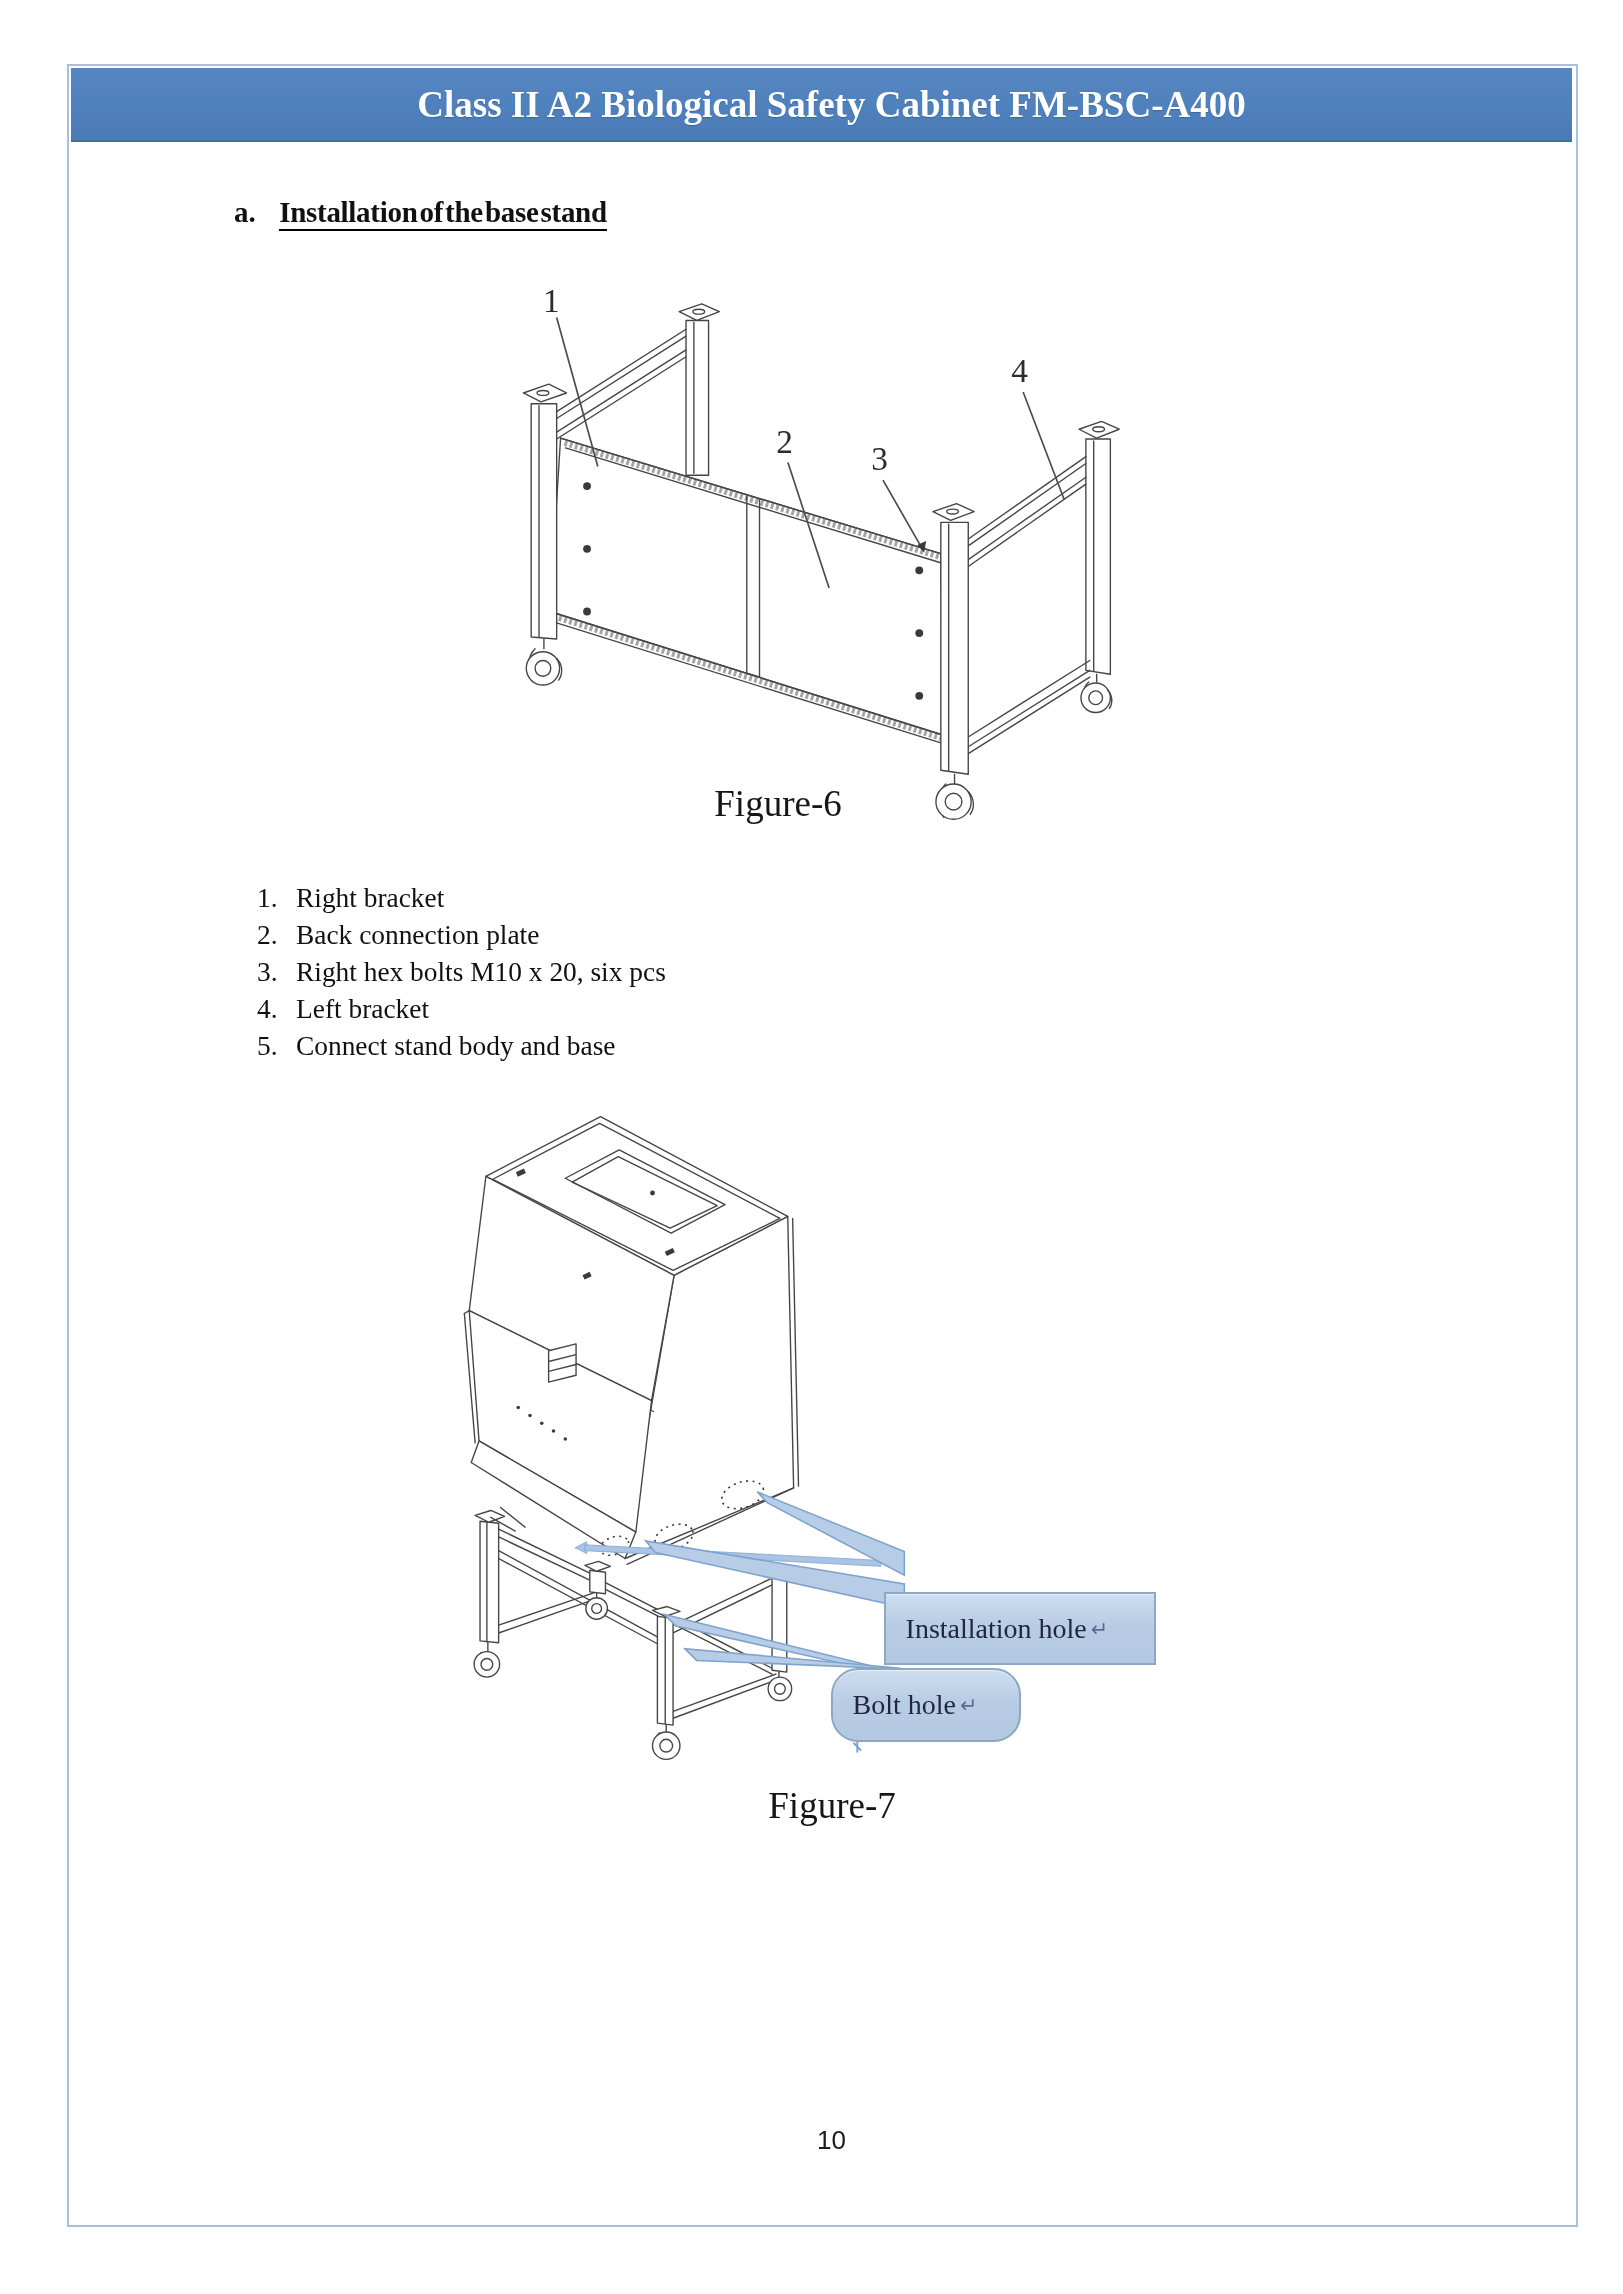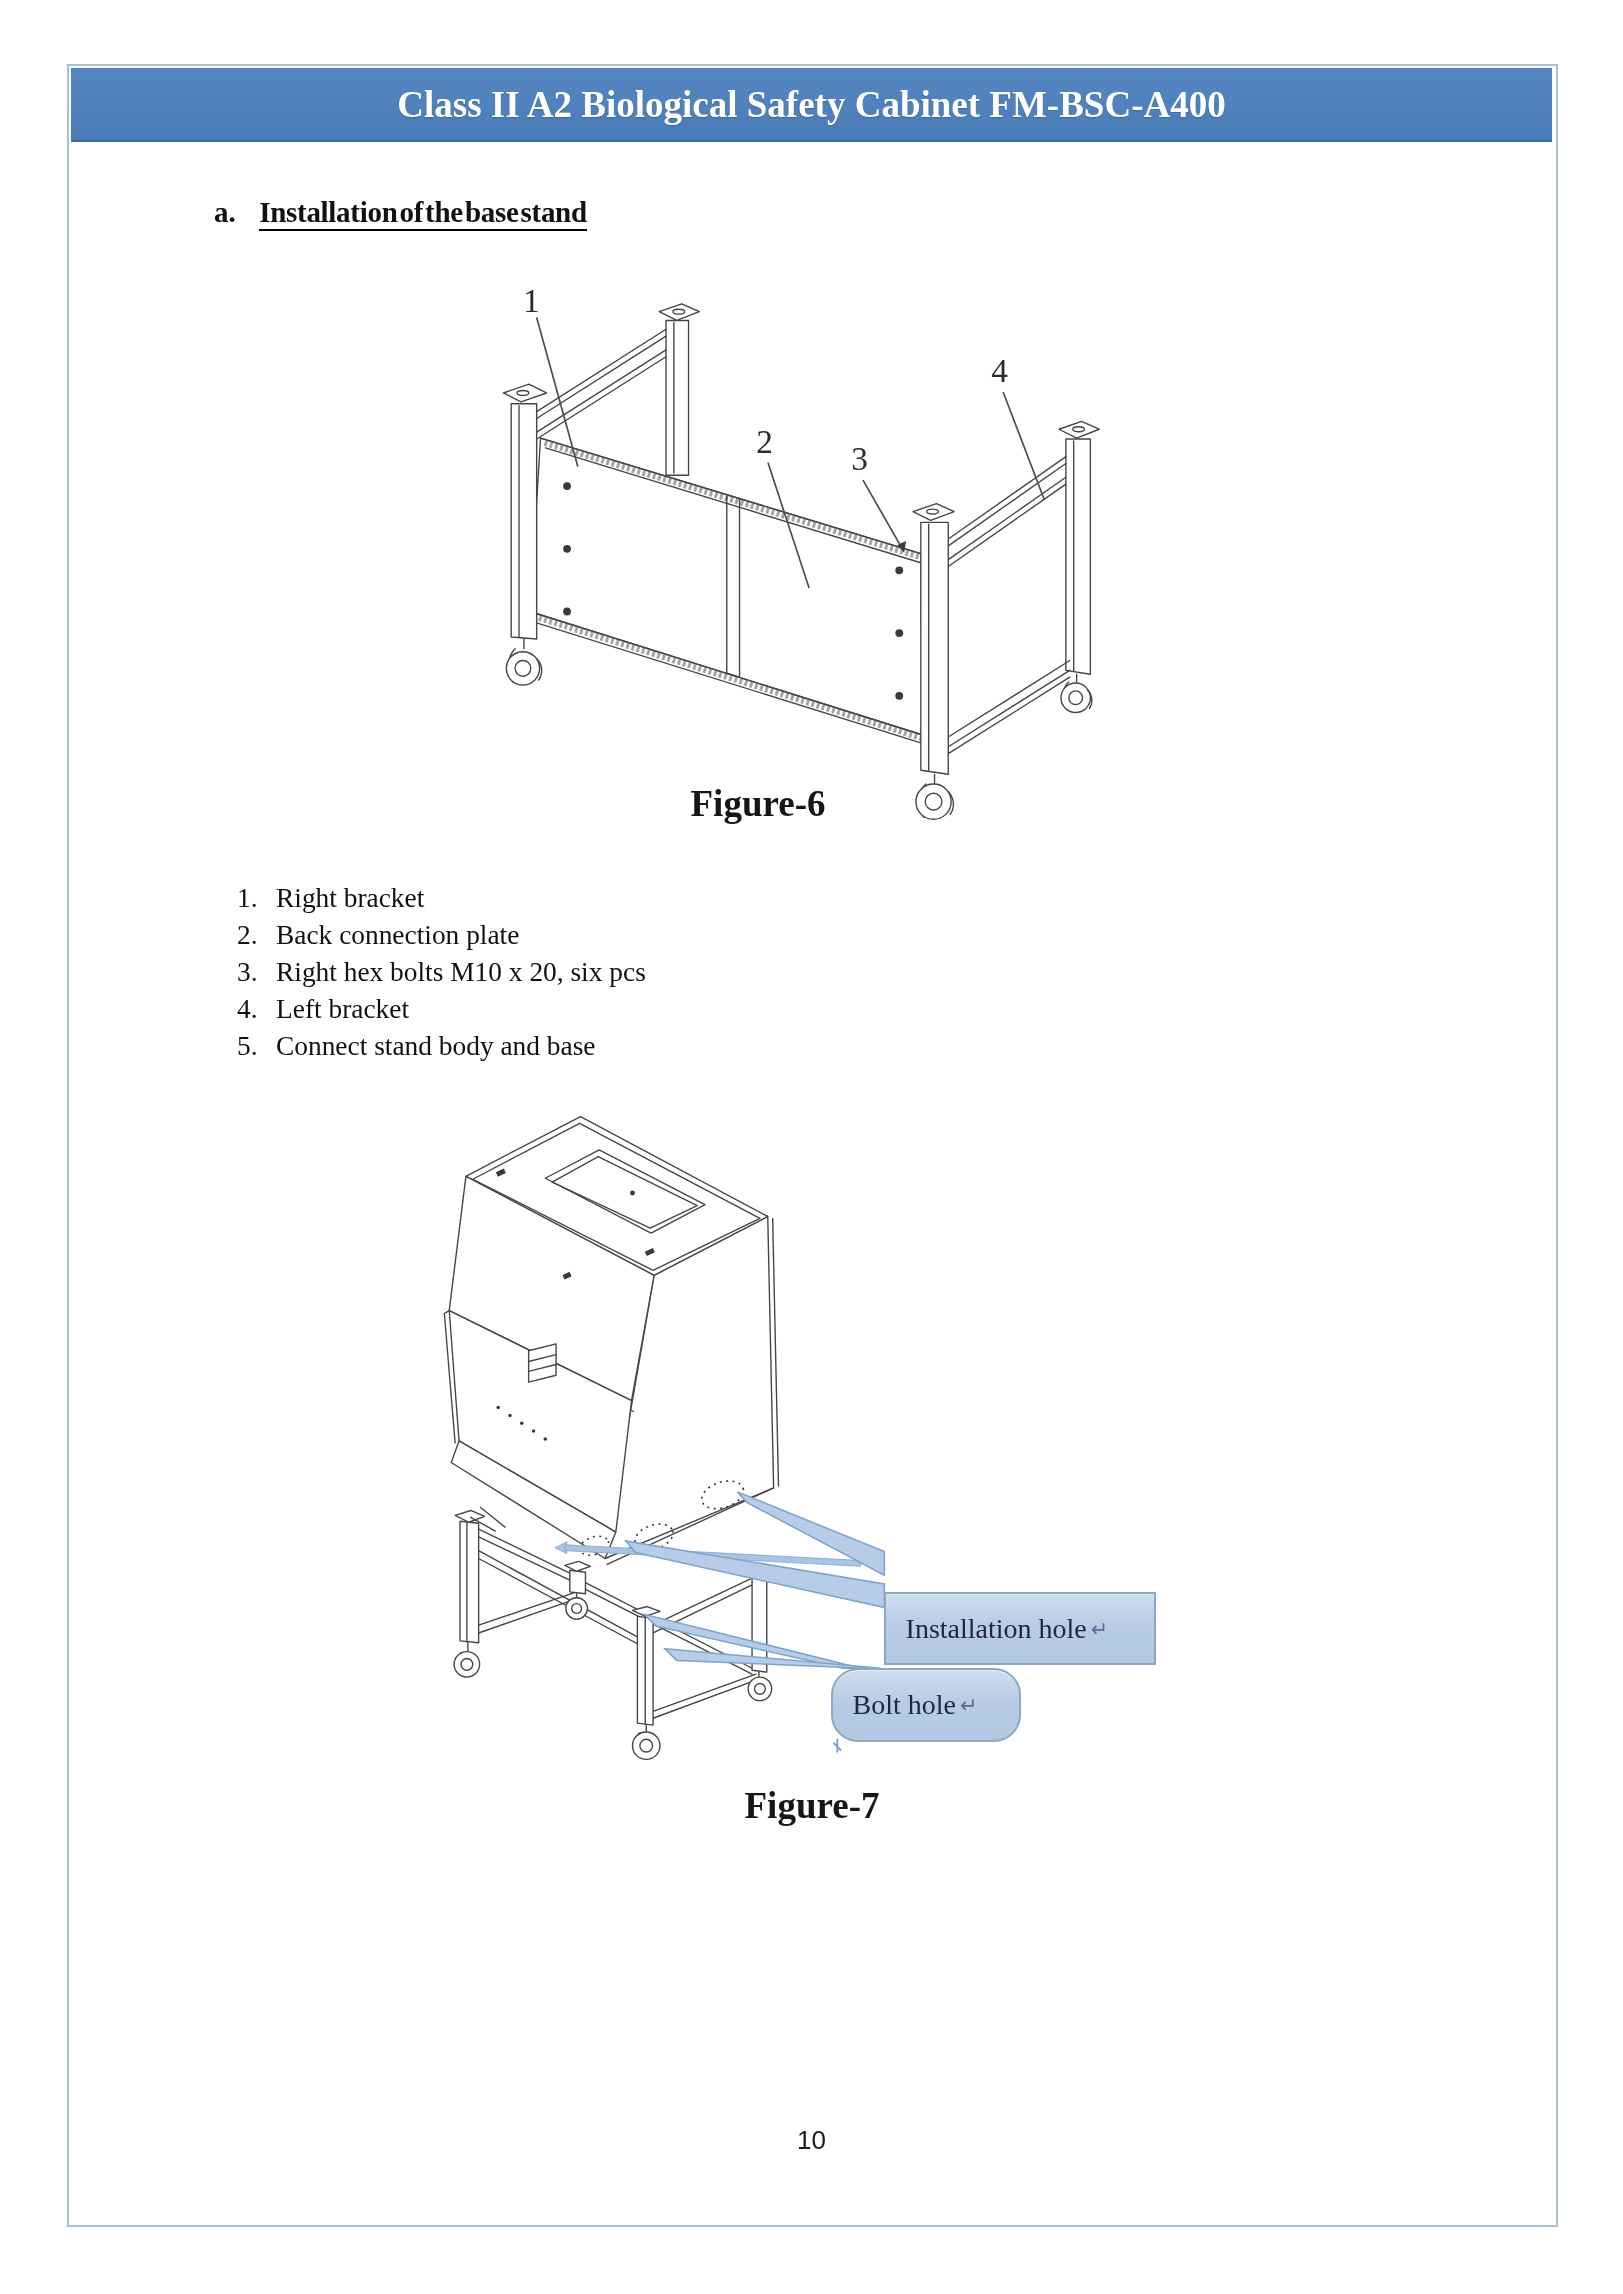--- a/index.html
+++ b/index.html
@@ -1,21 +1,21 @@
 <!DOCTYPE html>
 <html><head>
 <meta charset="utf-8">
 <style>
   html,body{margin:0;padding:0;}
   body{
     width:1623px;height:2295px;position:relative;background:#ffffff;
     font-family:"Liberation Serif","DejaVu Serif",serif;color:#111;
     overflow:hidden;
   }
-  .abs{position:absolute;}
+  .abs{position:absolute;padding-left:20px;}
   
   .page-frame{
     left:67px;top:64px;width:1487px;height:2159px;
     border:2px solid #a9bfdd;background:#ffffff;
   }
   
   .header-band{
     left:71px;top:68px;width:1481px;height:72px;
     background:linear-gradient(180deg,#5586c1 0%,#4f81bd 55%,#4a7ab6 100%);
     border-bottom:2px solid #3f6ea5;
@@ -26,21 +26,21 @@
     text-shadow:0 1px 1px rgba(30,60,100,.35);white-space:nowrap;
   }
   
   .section-heading{left:214px;top:196px;font-size:29px;font-weight:bold;white-space:nowrap;}
   .section-heading .marker{margin-right:23.5px;}
   .section-heading .underlined{
     border-bottom:2.9px solid #000;padding-bottom:1px;
     letter-spacing:-0.3px;word-spacing:-4.9px;
   }
   
-  .fig-caption{font-weight:bold;font-size:37px;color:#161616;}
+  .fig-caption{font-weight:normal;font-size:37px;color:#161616;}
   .caption-6{left:562px;top:782px;width:392px;text-align:center;}
   .caption-7{left:616px;top:1784px;width:392px;text-align:center;}
   
   .parts-list{left:237px;top:880px;font-size:27.4px;line-height:37px;}
   .parts-list .row{display:flex;}
   .parts-list .num{width:39px;}
   
   .fig6-box{left:417px;top:245px;width:745px;height:588px;}
   .fig7-box{left:412px;top:1088px;width:784px;height:696px;}
   svg{display:block;}

